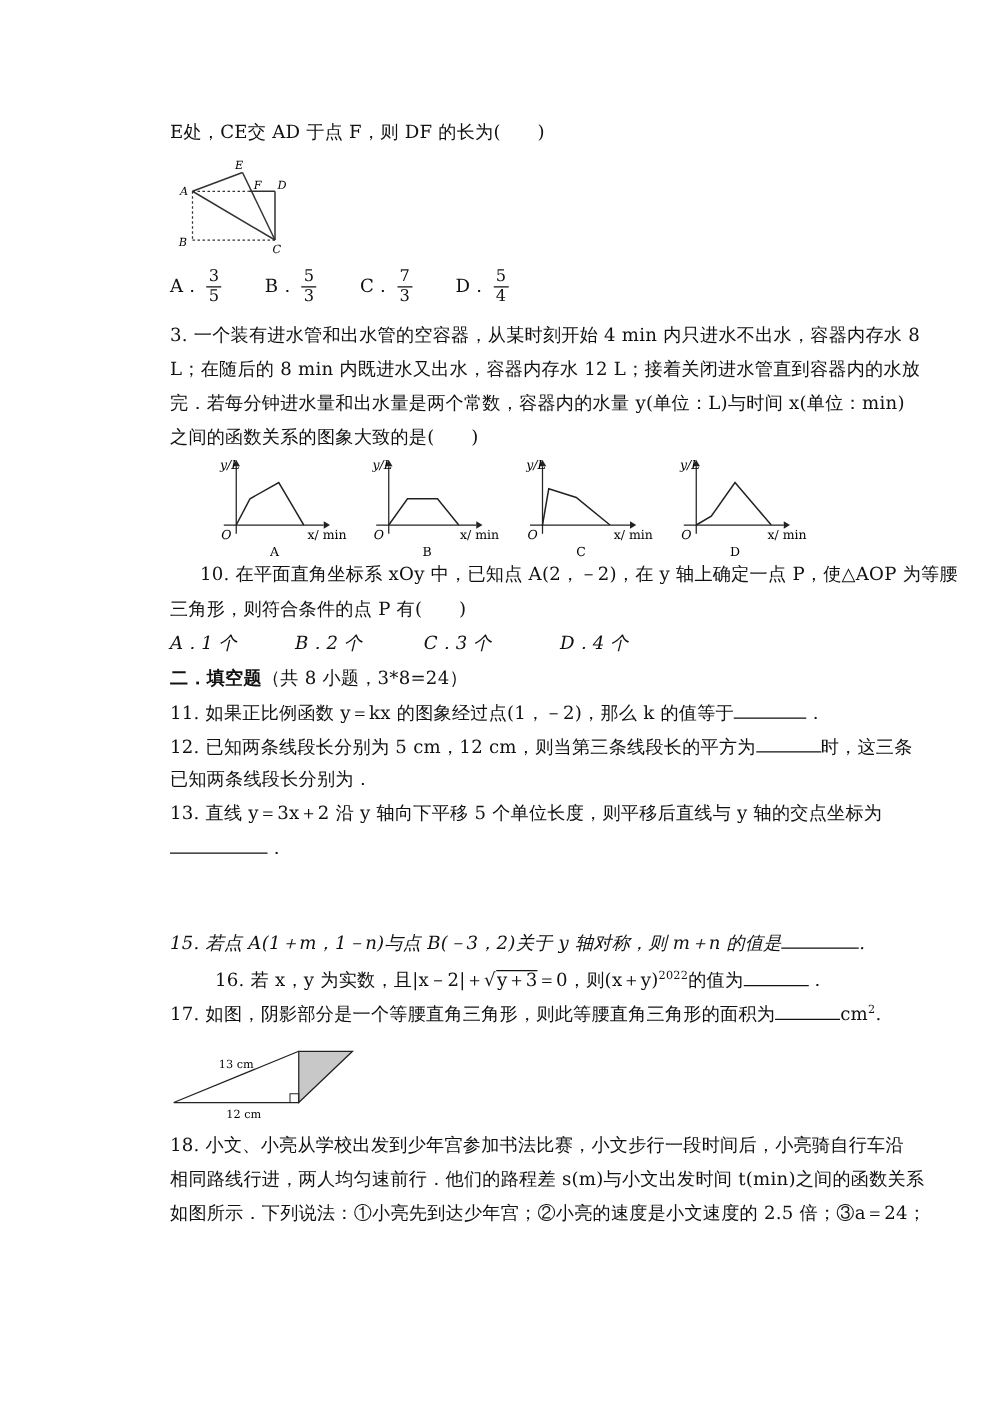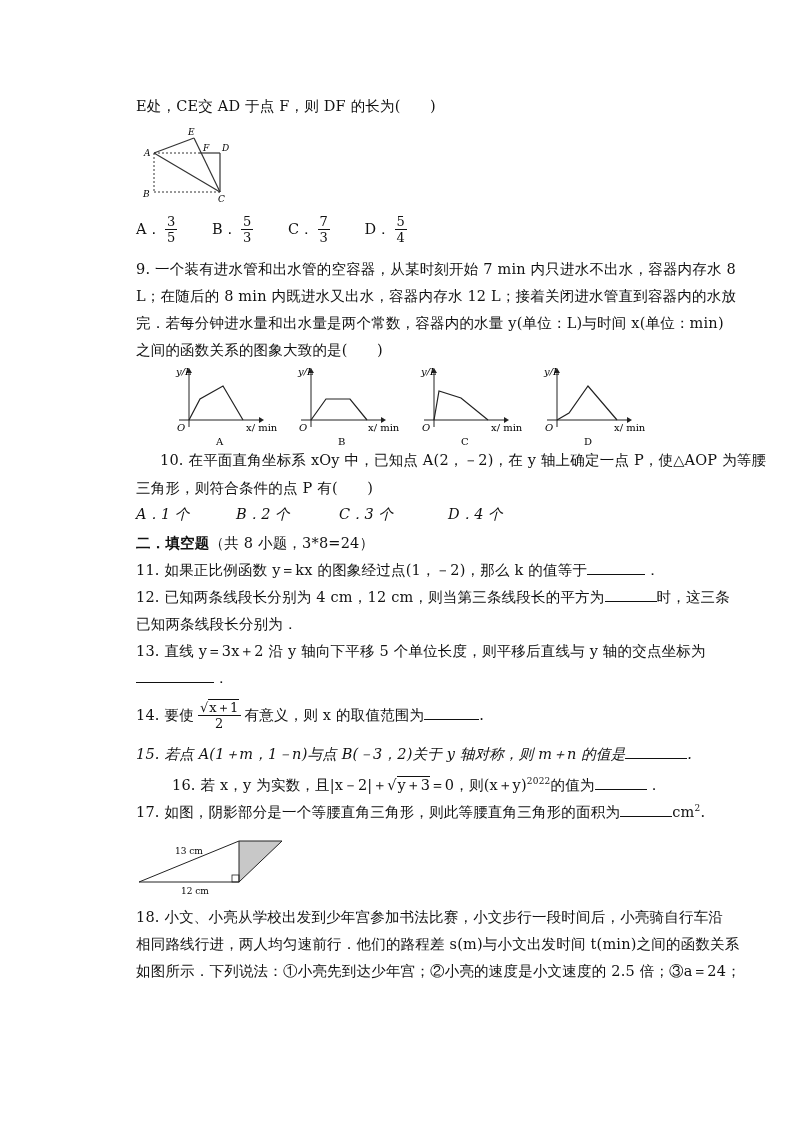--- a/index.html
+++ b/index.html
@@ -54,21 +54,21 @@
     <span class="opt"><span>C．</span><span class="frac">
           <span class="num">7</span>
           <span>3</span>
         </span></span>
     <span class="opt"><span>D．</span><span class="frac">
           <span class="num">5</span>
           <span>4</span>
         </span></span>
   </div>
 
-  <div class="line" style="top:259px;">9. 一个装有进水管和出水管的空容器，从某时刻开始 7 min 内只进水不出水，容器内存水 8</div>
+  <div class="line" style="top:259px;">3. 一个装有进水管和出水管的空容器，从某时刻开始 4 min 内只进水不出水，容器内存水 8</div>
   <div class="line" style="top:286px;">L；在随后的 8 min 内既进水又出水，容器内存水 12 L；接着关闭进水管直到容器内的水放</div>
   <div class="line" style="top:313px;">完．若每分钟进水量和出水量是两个常数，容器内的水量 y(单位：L)与时间 x(单位：min)</div>
   <div class="line" style="top:340px;">之间的函数关系的图象大致的是(　　)</div>
 
   <svg style="left:155px; top:365px;" width="110" height="80" viewBox="0 0 110 80">
     <line x1="8" y1="55" x2="88" y2="55" stroke="#222" stroke-width="1"></line>
       <polygon points="88,52 93,55 88,58" fill="#222"></polygon>
     <line x1="18" y1="62" x2="18" y2="8" stroke="#222" stroke-width="1"></line>
       <polygon points="15,8 18,3 21,8" fill="#222"></polygon>
     <polyline points="18,55 29,34 52,21 72,55" fill="none" stroke="#222" stroke-width="1.2"></polyline>
@@ -119,35 +119,29 @@
 
   <div class="line" style="top:533px;">
     <span class="bold">二．填空题</span><span>（共 8 小题，3*8=24）</span>
   </div>
 
   <div class="line" style="top:560px;">
     <span>11. 如果正比例函数 y＝kx 的图象经过点(1，－2)，那么 k 的值等于</span><span class="blank" style="width:58px;"></span><span>．</span>
   </div>
 
   <div class="line" style="top:587px;">
-    <span>12. 已知两条线段长分别为 4 cm，12 cm，则当第三条线段长的平方为</span><span class="blank" style="width:52px;"></span><span>时，这三条</span>
+    <span>12. 已知两条线段长分别为 5 cm，12 cm，则当第三条线段长的平方为</span><span class="blank" style="width:52px;"></span><span>时，这三条</span>
   </div>
   <div class="line" style="top:614px;">已知两条线段长分别为．</div>
 
   <div class="line" style="top:641px;">13. 直线 y＝3x＋2 沿 y 轴向下平移 5 个单位长度，则平移后直线与 y 轴的交点坐标为</div>
   <div class="line" style="top:668px;">
     <span class="blank" style="width:78px;"></span><span>．</span>
   </div>
 
-  <div class="line" style="top:700px; line-height:18px;">
-    <span>14. 要使</span><span class="frac" style="margin:0 4px;">
-        <span class="num">√<span class="sqrt">x＋1</span></span>
-        <span>2</span>
-      </span><span>有意义，则 x 的取值范围为</span><span class="blank" style="width:55px;"></span><span>.</span>
-  </div>
 
   <div class="line" style="top:744px;font-style:italic;">
     <span>15. 若点 A(1＋m，1－n)与点 B(－3，2)关于 y 轴对称，则 m＋n 的值是</span><span class="blank" style="width:62px;"></span><span>.</span>
   </div>
 
   <div class="line" style="top:771px;margin-left:36px;">
     <span>16. 若 x，y 为实数，且|x－2|＋</span>√<span class="sqrt">y＋3</span><span>＝0，则(x＋y)</span><span class="sup">2022</span><span>的值为</span><span class="blank" style="width:52px;"></span><span>．</span>
   </div>
 
   <div class="line" style="top:798px;">

